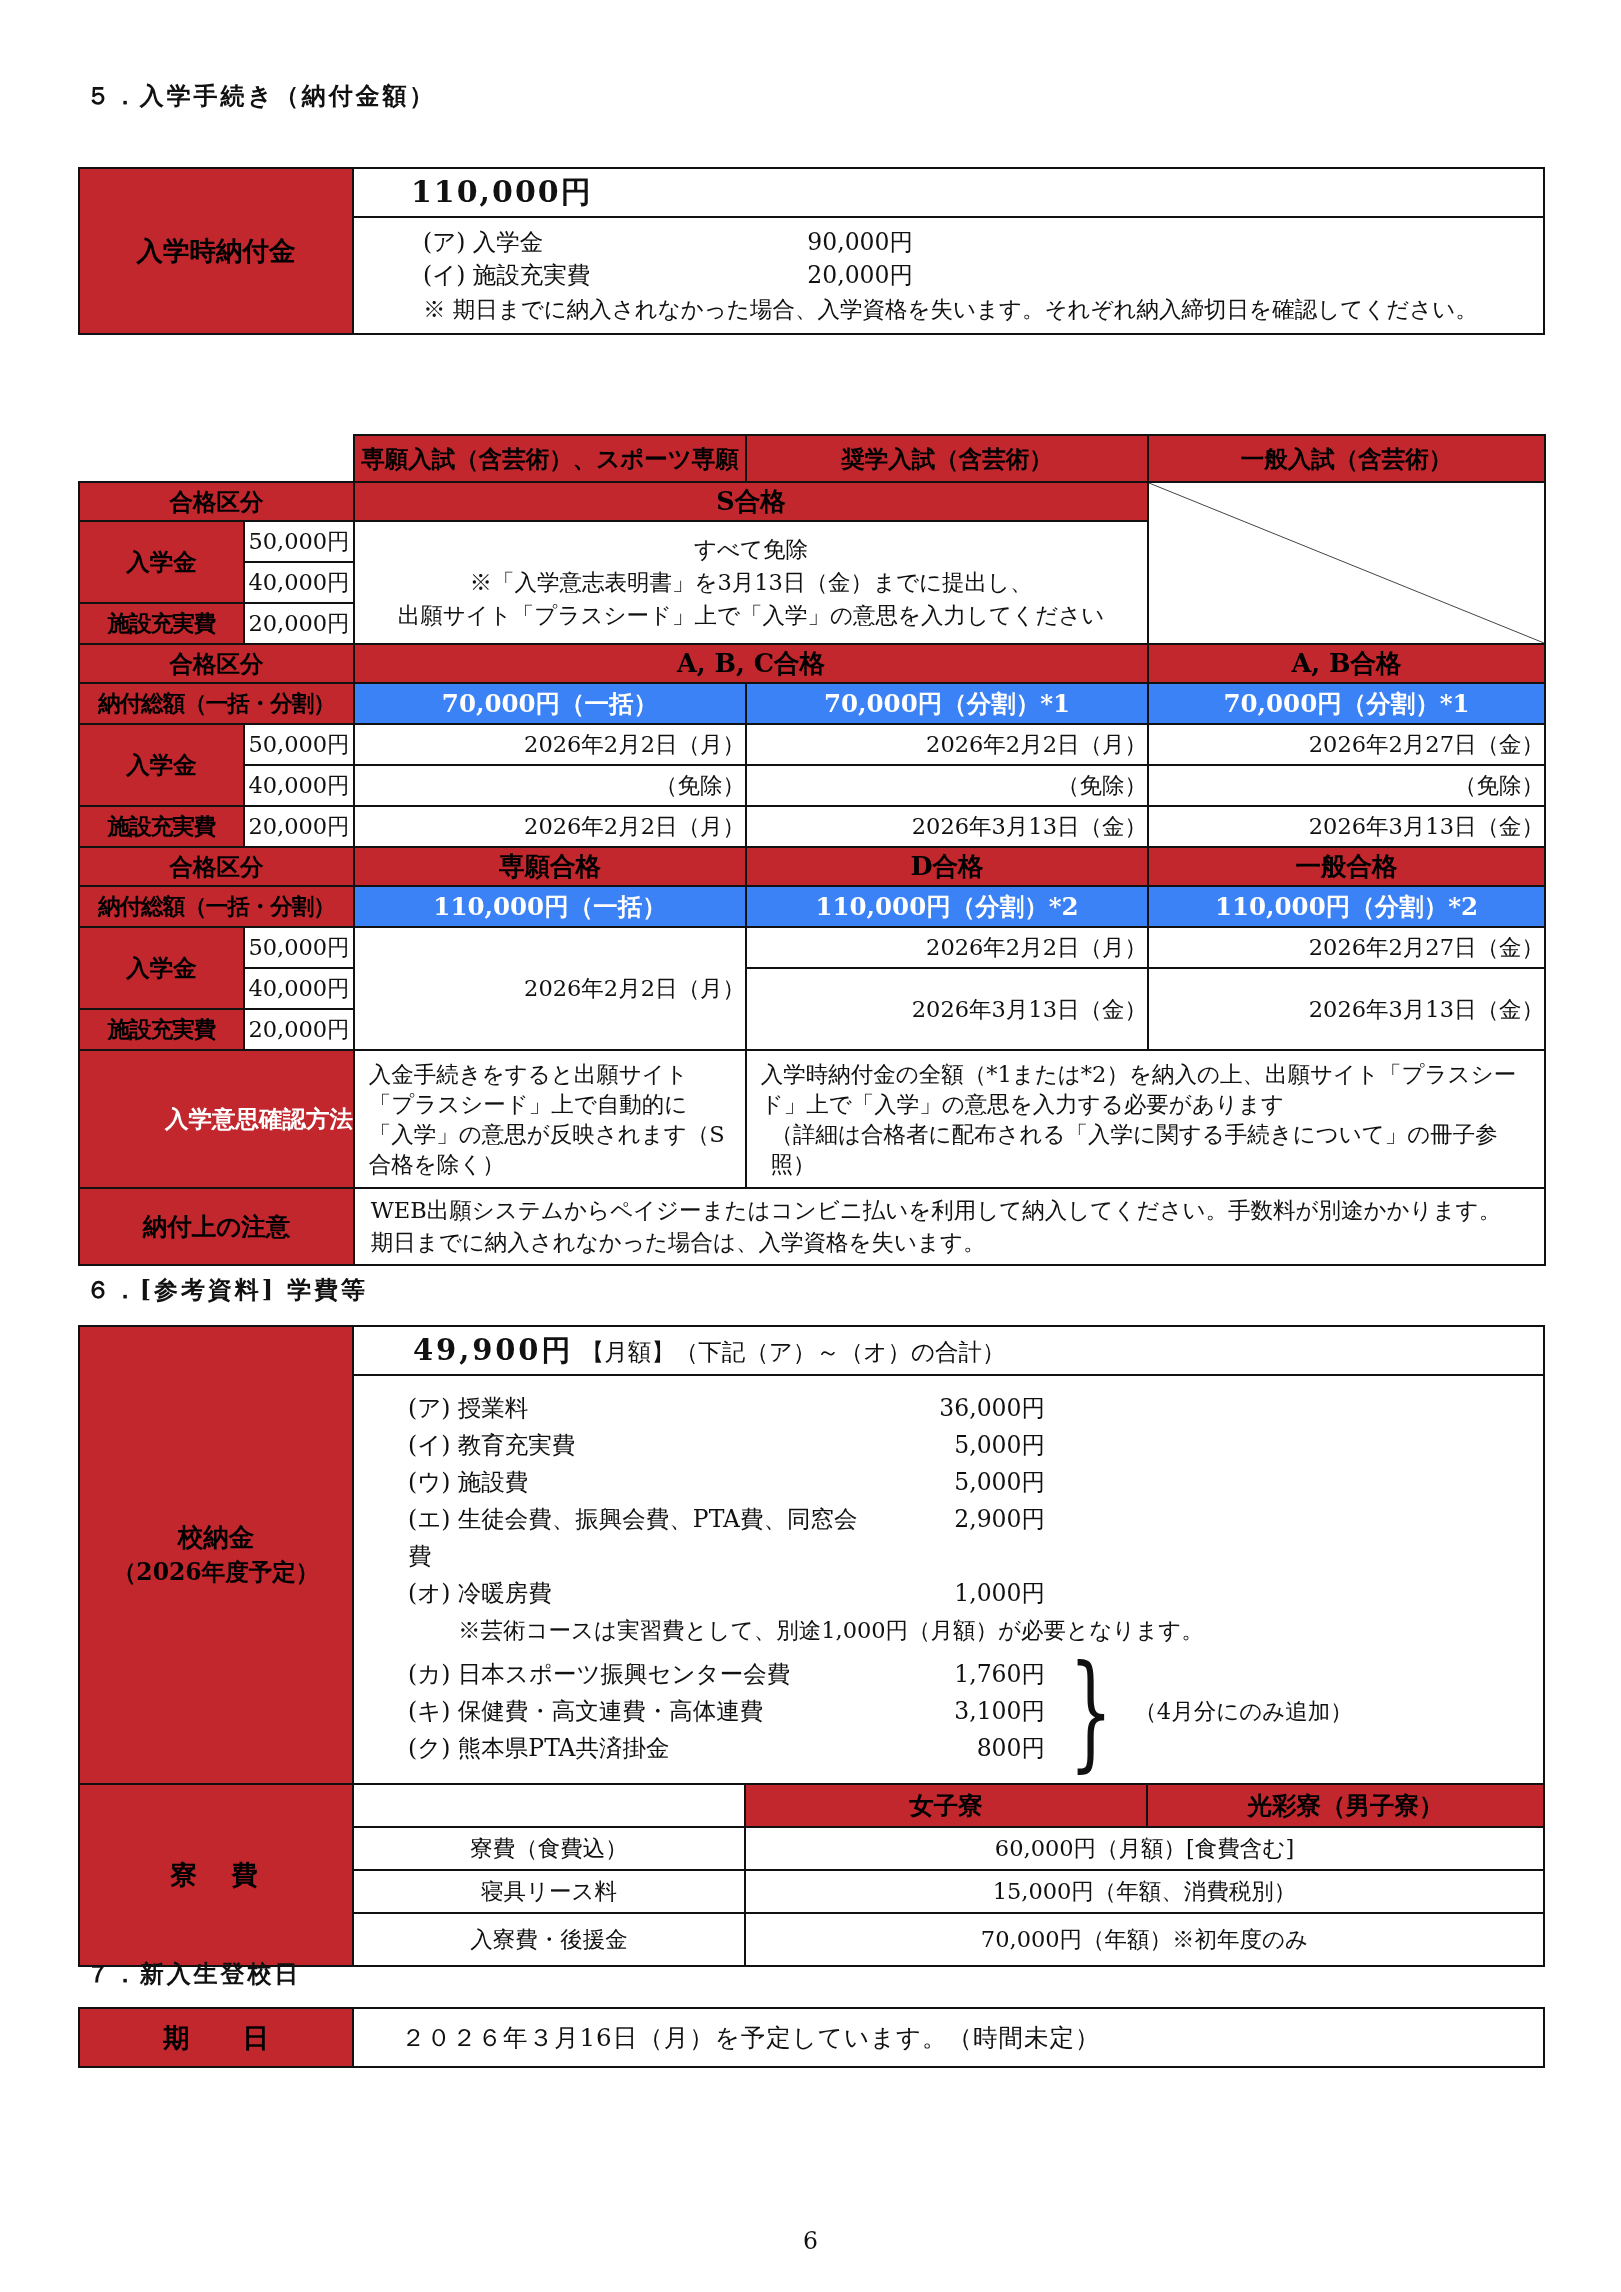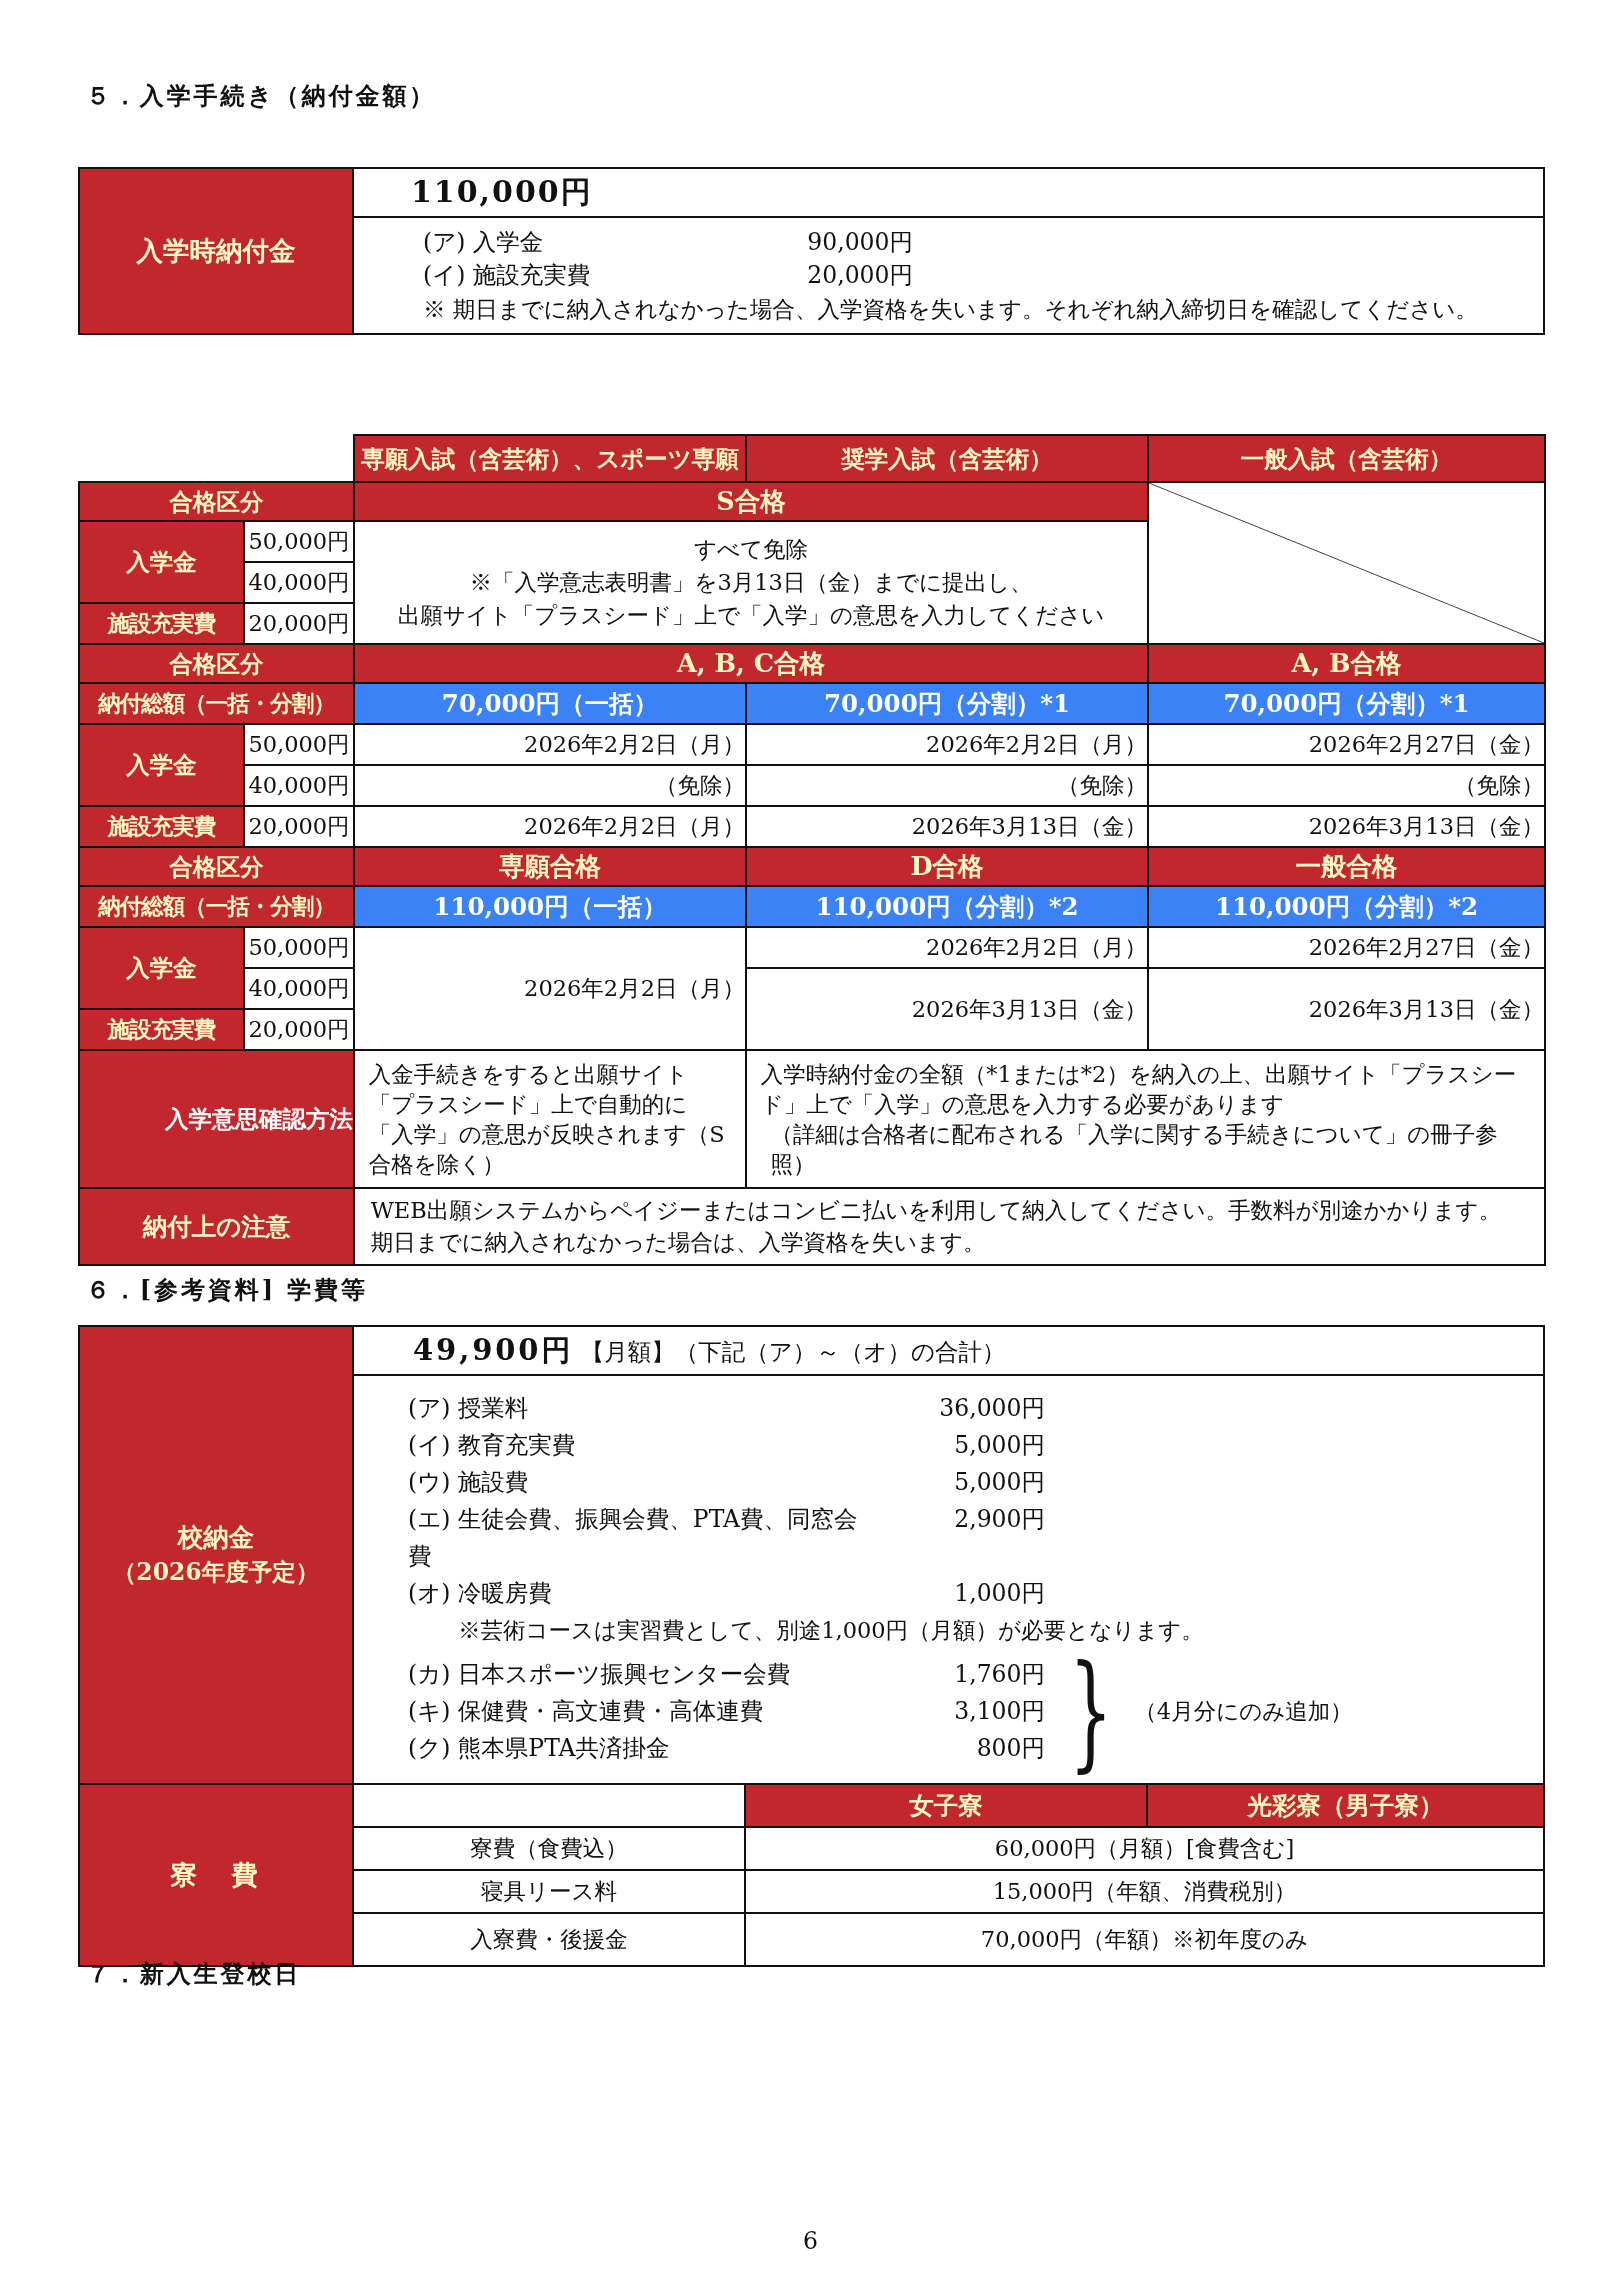--- a/index.html
+++ b/index.html
@@ -1,21 +1,21 @@
 <!DOCTYPE html>
 <html><head>
 <meta charset="utf-8">
 <style>
   html,body{margin:0;padding:0;background:#888;}
   .page{position:relative;width:1621px;height:2293px;background:#fff;margin:0 auto;
         font-family:"DejaVu Serif","Liberation Serif",serif;color:#111;overflow:hidden;}
   .sec-title{position:absolute;left:86px;font-size:24px;font-weight:bold;letter-spacing:2.9px;}
   table{border-collapse:collapse;table-layout:fixed;position:absolute;}
   td{border:2.9px solid #111;padding:0;font-size:23.5px;vertical-align:middle;overflow:hidden;}
-  .red{background:#c1272d;color:#fef9c3;font-weight:bold;text-align:center;}
+  .red{background:#c1272d;color:#000000;font-weight:bold;text-align:center;}
   .salmon{background:#3b82f6;color:#fff;font-weight:bold;text-align:center;font-size:24.5px;}
   .ghost{border:none;background:transparent;}
   .hdr{font-size:23.5px;}
   .lbl-small{font-size:22.5px;letter-spacing:-1px;}
   .amount{text-align:center;font-size:22.5px;}
   .big-money{font-size:30px;font-weight:bold;padding-left:57px;letter-spacing:2px;}
   .pay-items{padding:7.8px 19.6px 7.8px 69px;}
   .pay-row{display:flex;line-height:33px;}
   .pay-row .pl{width:333px;}
   .pay-row .pv{width:157px;text-align:right;}
@@ -285,16 +285,28 @@
     </tr>
     <tr style="height:53px;">
       <td class="dorm-lbl">入寮費・後援金</td>
       <td class="dorm-val" colspan="2">70,000円（年額）※初年度のみ</td>
     </tr>
   </tbody>
     </table>
 
   <div class="sec-title" style="top:1958px;">７．新入生登校日</div>
 
+  <table id="t4" style="left:78px;top:2007px;width:1465px;">
+    <colgroup>
+        <col style="width:274px">
+        <col style="width:1191px">
+      </colgroup>
+    <tbody>
+        <tr style="height:59px;">
+      <td class="red" style="font-size:26.5px;">期　　日</td>
+      <td class="t4-text">２０２６年３月16日（月）を予定しています。（時間未定）</td>
+    </tr>
+  </tbody>
+    </table>
 
   <div class="pagenum">6</div>
 </div>
 
 
 </body></html>

